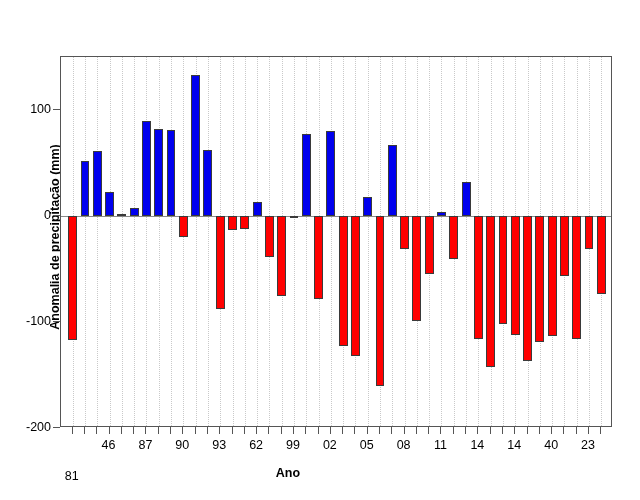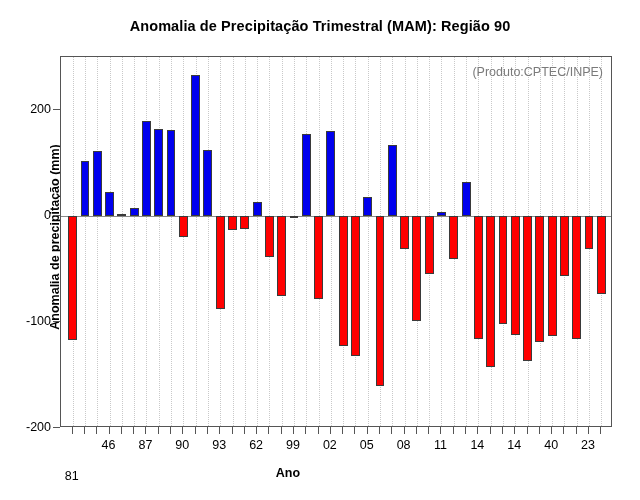--- a/index.html
+++ b/index.html
@@ -139,21 +139,20 @@
     font-size: 12.5px;
     color: #7a7a7a;
     white-space: nowrap;
   }
 </style>
 </head>
 <body>
 
 <div id="chart-root">
 
-  <div id="chart-title">Anomalia de Precipitação Trimestral (MAM): Região 90</div>
 
   <div id="ylabel">Anomalia de precipitação (mm)</div>
 
   <div id="xlabel">Ano</div>
 
   <div id="plot-box">
     <div id="grid-layer">
         <div class="vgrid" style="left: 11.6793px;"></div>
         <div class="vgrid" style="left: 23.9733px;"></div>
         <div class="vgrid" style="left: 36.2673px;"></div>
@@ -239,32 +238,31 @@
         <div class="bar" title="16: -102 mm" style="left: 437.543px; top: 159px; width: 8.85167px; height: 108.12px; background: rgb(255, 0, 0);"></div>
         <div class="bar" title="17: -112 mm" style="left: 449.837px; top: 159px; width: 8.85167px; height: 118.72px; background: rgb(255, 0, 0);"></div>
         <div class="bar" title="18: -137 mm" style="left: 462.131px; top: 159px; width: 8.85167px; height: 145.22px; background: rgb(255, 0, 0);"></div>
         <div class="bar" title="19: -119 mm" style="left: 474.425px; top: 159px; width: 8.85167px; height: 126.14px; background: rgb(255, 0, 0);"></div>
         <div class="bar" title="20: -113 mm" style="left: 486.719px; top: 159px; width: 8.85167px; height: 119.78px; background: rgb(255, 0, 0);"></div>
         <div class="bar" title="21: -57 mm" style="left: 499.013px; top: 159px; width: 8.85167px; height: 60.42px; background: rgb(255, 0, 0);"></div>
         <div class="bar" title="22: -116 mm" style="left: 511.307px; top: 159px; width: 8.85167px; height: 122.96px; background: rgb(255, 0, 0);"></div>
         <div class="bar" title="23: -31 mm" style="left: 523.601px; top: 159px; width: 8.85167px; height: 32.86px; background: rgb(255, 0, 0);"></div>
         <div class="bar" title="24: -74 mm" style="left: 535.895px; top: 159px; width: 8.85167px; height: 78.44px; background: rgb(255, 0, 0);"></div>
       </div>
-    <div id="source-note">(Produto:CPTEC/INPE)</div>
   </div>
 
   <div id="yaxis-layer">
       <div class="ytick" style="top: 427px;"></div>
       <div class="ytick-label" style="top: 427px;">-200</div>
       <div class="ytick" style="top: 321px;"></div>
       <div class="ytick-label" style="top: 321px;">-100</div>
       <div class="ytick" style="top: 215px;"></div>
       <div class="ytick-label" style="top: 215px;">0</div>
       <div class="ytick" style="top: 109px;"></div>
-      <div class="ytick-label" style="top: 109px;">200</div>
+      <div class="ytick-label" style="top: 109px;">100</div>
     </div>
   <div id="xaxis-layer">
       <div class="xtick" style="left: 71.6793px;"></div>
       <div class="xtick-label" style="left: 71.6793px; margin-top: 31px;">81</div>
       <div class="xtick" style="left: 83.9733px;"></div>
       <div class="xtick" style="left: 96.2673px;"></div>
       <div class="xtick" style="left: 108.561px;"></div>
       <div class="xtick-label" style="left: 108.561px;">46</div>
       <div class="xtick" style="left: 120.855px;"></div>
       <div class="xtick" style="left: 133.149px;"></div>

